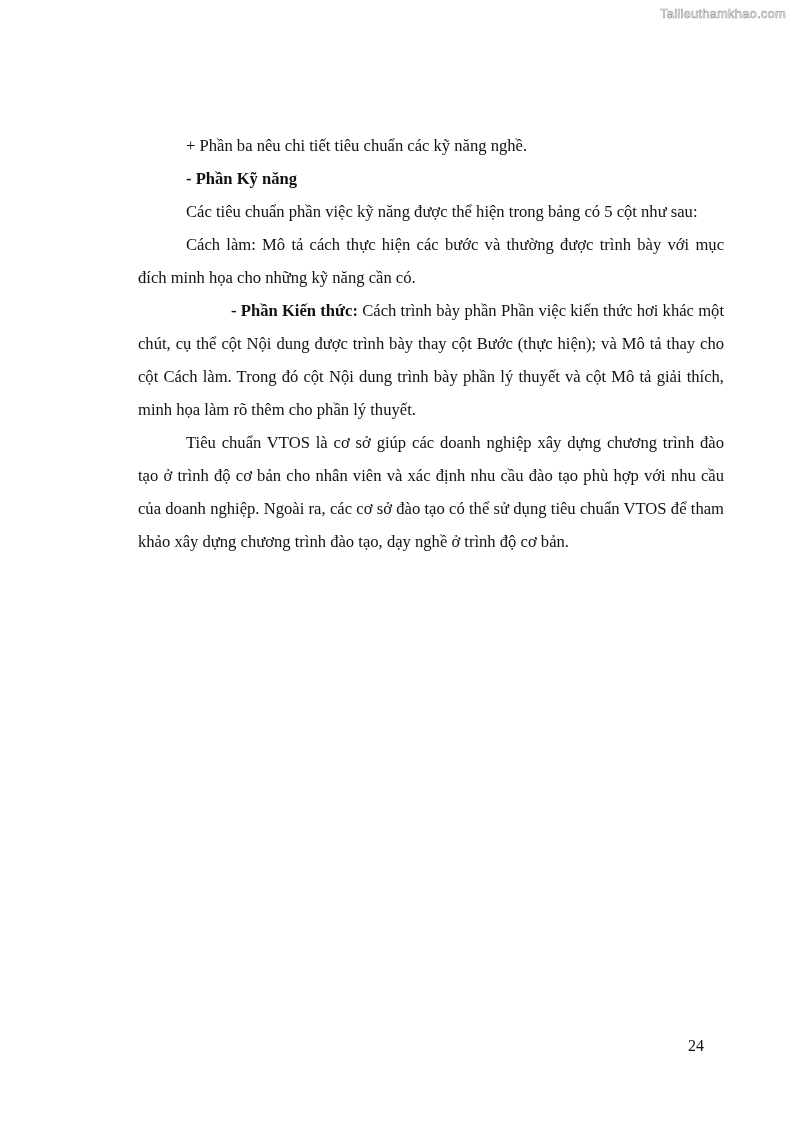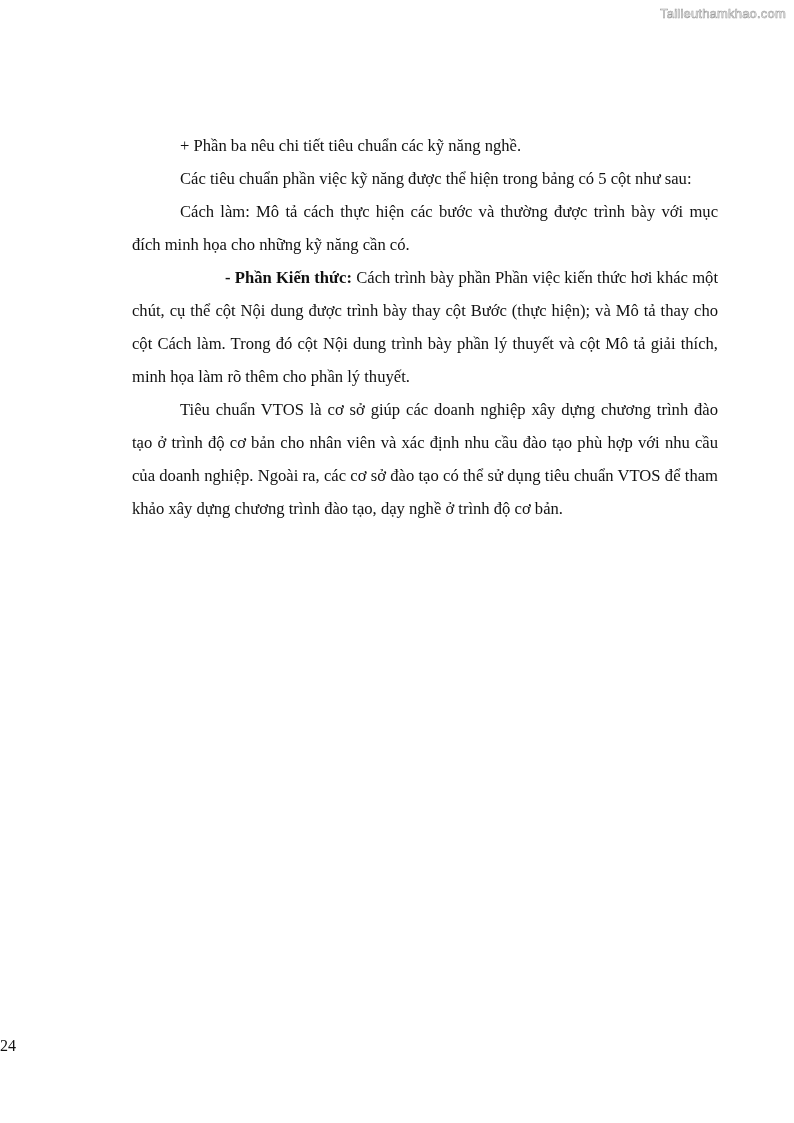--- a/index.html
+++ b/index.html
@@ -20,21 +20,21 @@
     top: 6px;
     right: 8px;
     font-family: "Liberation Sans", "DejaVu Sans", sans-serif;
     font-size: 13px;
     color: #ffffff;
     -webkit-text-stroke: 0.6px #9a9a9a;
     letter-spacing: 0.2px;
   }
   .page-body {
     position: absolute;
-    left: 132px;
+    left: 138px;
     top: 129px;
     width: 586px;
     font-size: 16.6px;
     line-height: 33px;
   }
   .para {
     margin: 0 0 0 0;
     text-align: justify;
     text-align-last: left;
   }
@@ -43,31 +43,32 @@
   }
   .bold {
     font-weight: bold;
     margin-left: 45px;
   }
   .page-number {
     position: absolute;
     top: 1037px;
     left: 0;
     width: 704px;
-    text-align: left;
+    text-align: right;
     font-size: 16px;
   }
 </style>
 </head>
 <body>
 
 <div class="watermark">Tailieuthamkhao.com</div>
 
 <div class="page-body">
   <p class="para" style="padding-left:48px; margin-bottom:0;">+ Phần ba nêu chi tiết tiêu chuẩn các kỹ năng nghề.</p>
+  <p class="para bold" style="padding-left:48px; margin-top:0;">- Phần Kỹ năng</p>
   <p class="para" style="padding-left:48px;">Các tiêu chuẩn phần việc kỹ năng được thể hiện trong bảng có 5 cột như sau:</p>
   <p class="para indent">Cách làm: Mô tả cách thực hiện các bước và thường được trình bày với mục đích minh họa cho những kỹ năng cần có.</p>
   <p class="para indent"><span class="bold">- Phần Kiến thức:</span><span> Cách trình bày phần Phần việc kiến thức hơi khác một chút, cụ thể cột Nội dung được trình bày thay cột Bước (thực hiện); và Mô tả thay cho cột Cách làm. Trong đó cột Nội dung trình bày phần lý thuyết và cột Mô tả giải thích, minh họa làm rõ thêm cho phần lý thuyết.</span></p>
   <p class="para indent">Tiêu chuẩn VTOS là cơ sở giúp các doanh nghiệp xây dựng chương trình đào tạo ở trình độ cơ bản cho nhân viên và xác định nhu cầu đào tạo phù hợp với nhu cầu của doanh nghiệp. Ngoài ra, các cơ sở đào tạo có thể sử dụng tiêu chuẩn VTOS để tham khảo xây dựng chương trình đào tạo, dạy nghề ở trình độ cơ bản.</p>
 </div>
 
 <div class="page-number">24</div>
 
 <style>
   .page-body .para { margin-top: 0; margin-bottom: 0; }

